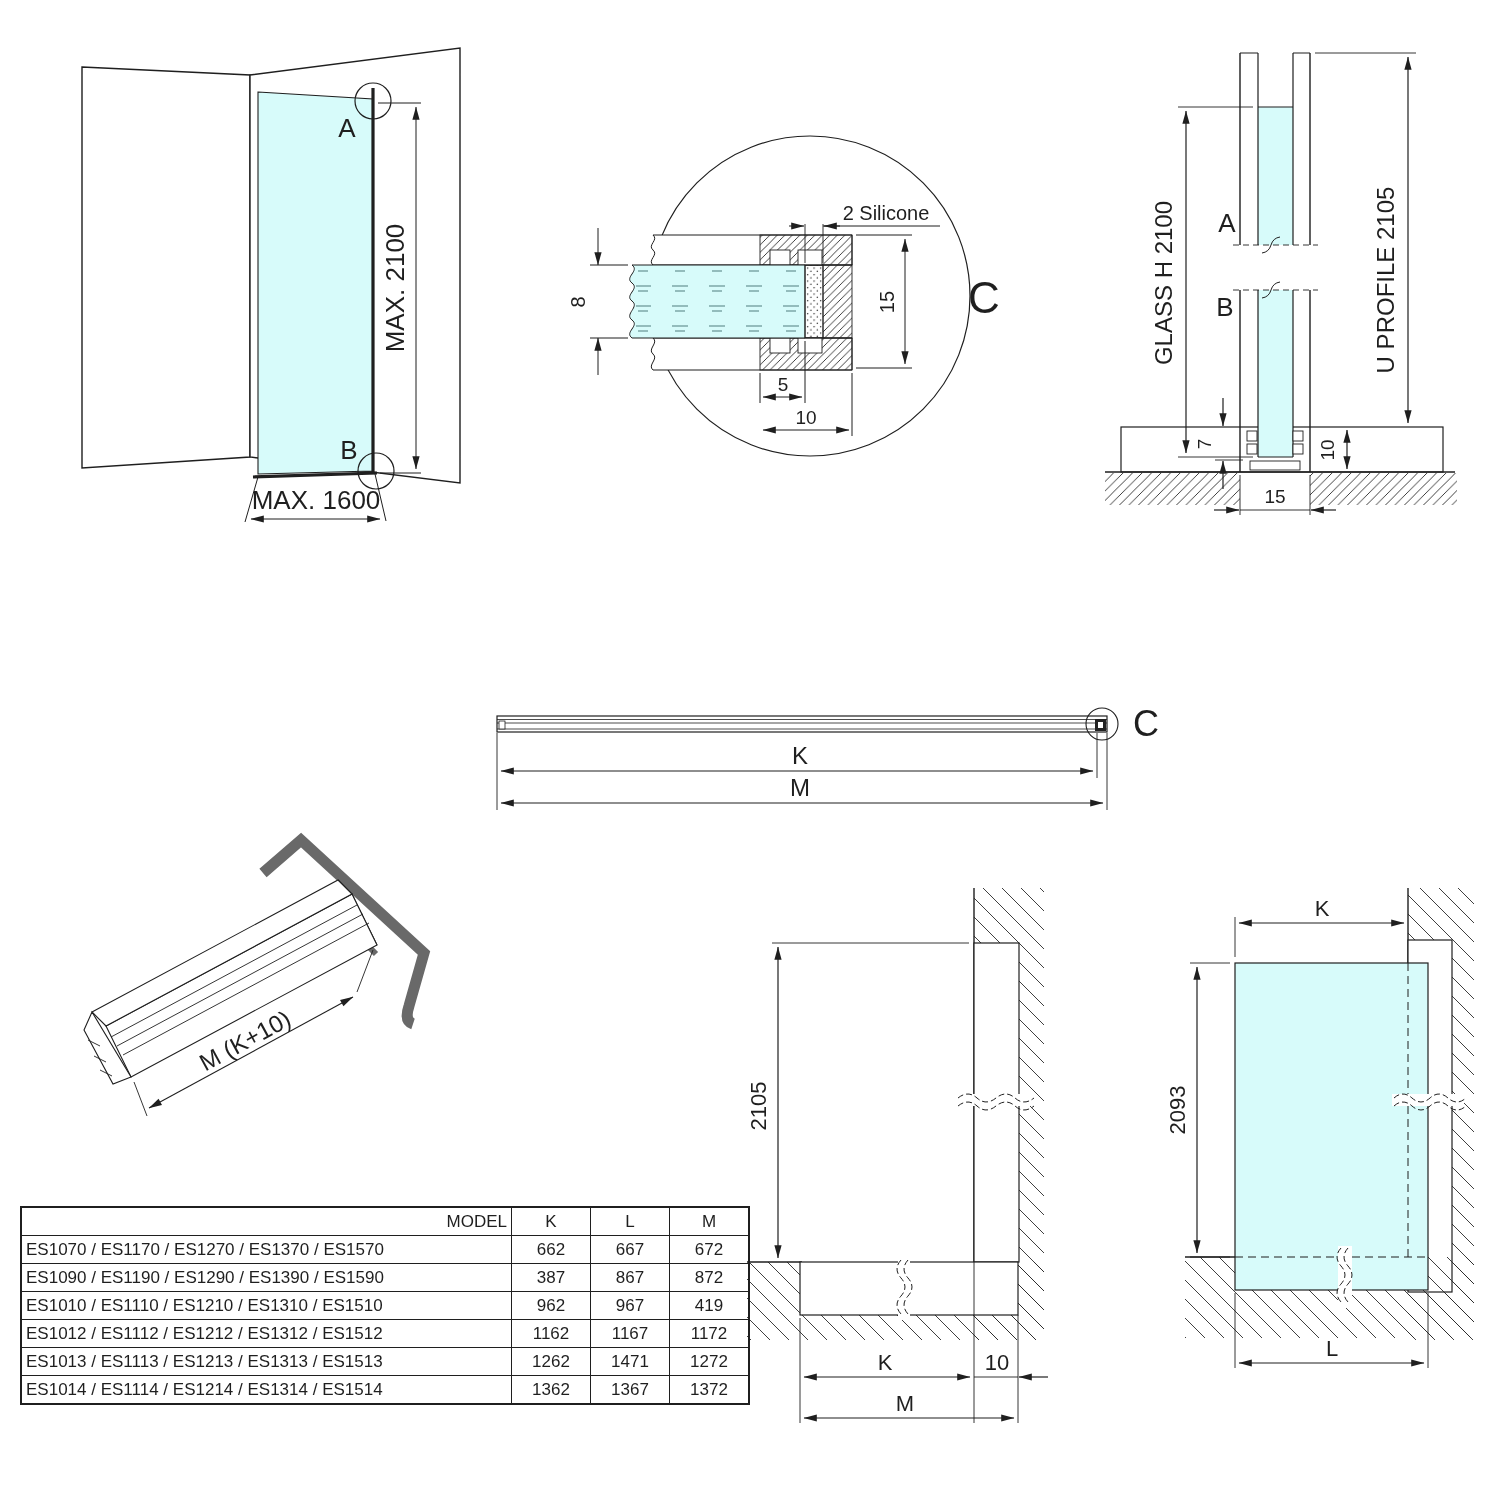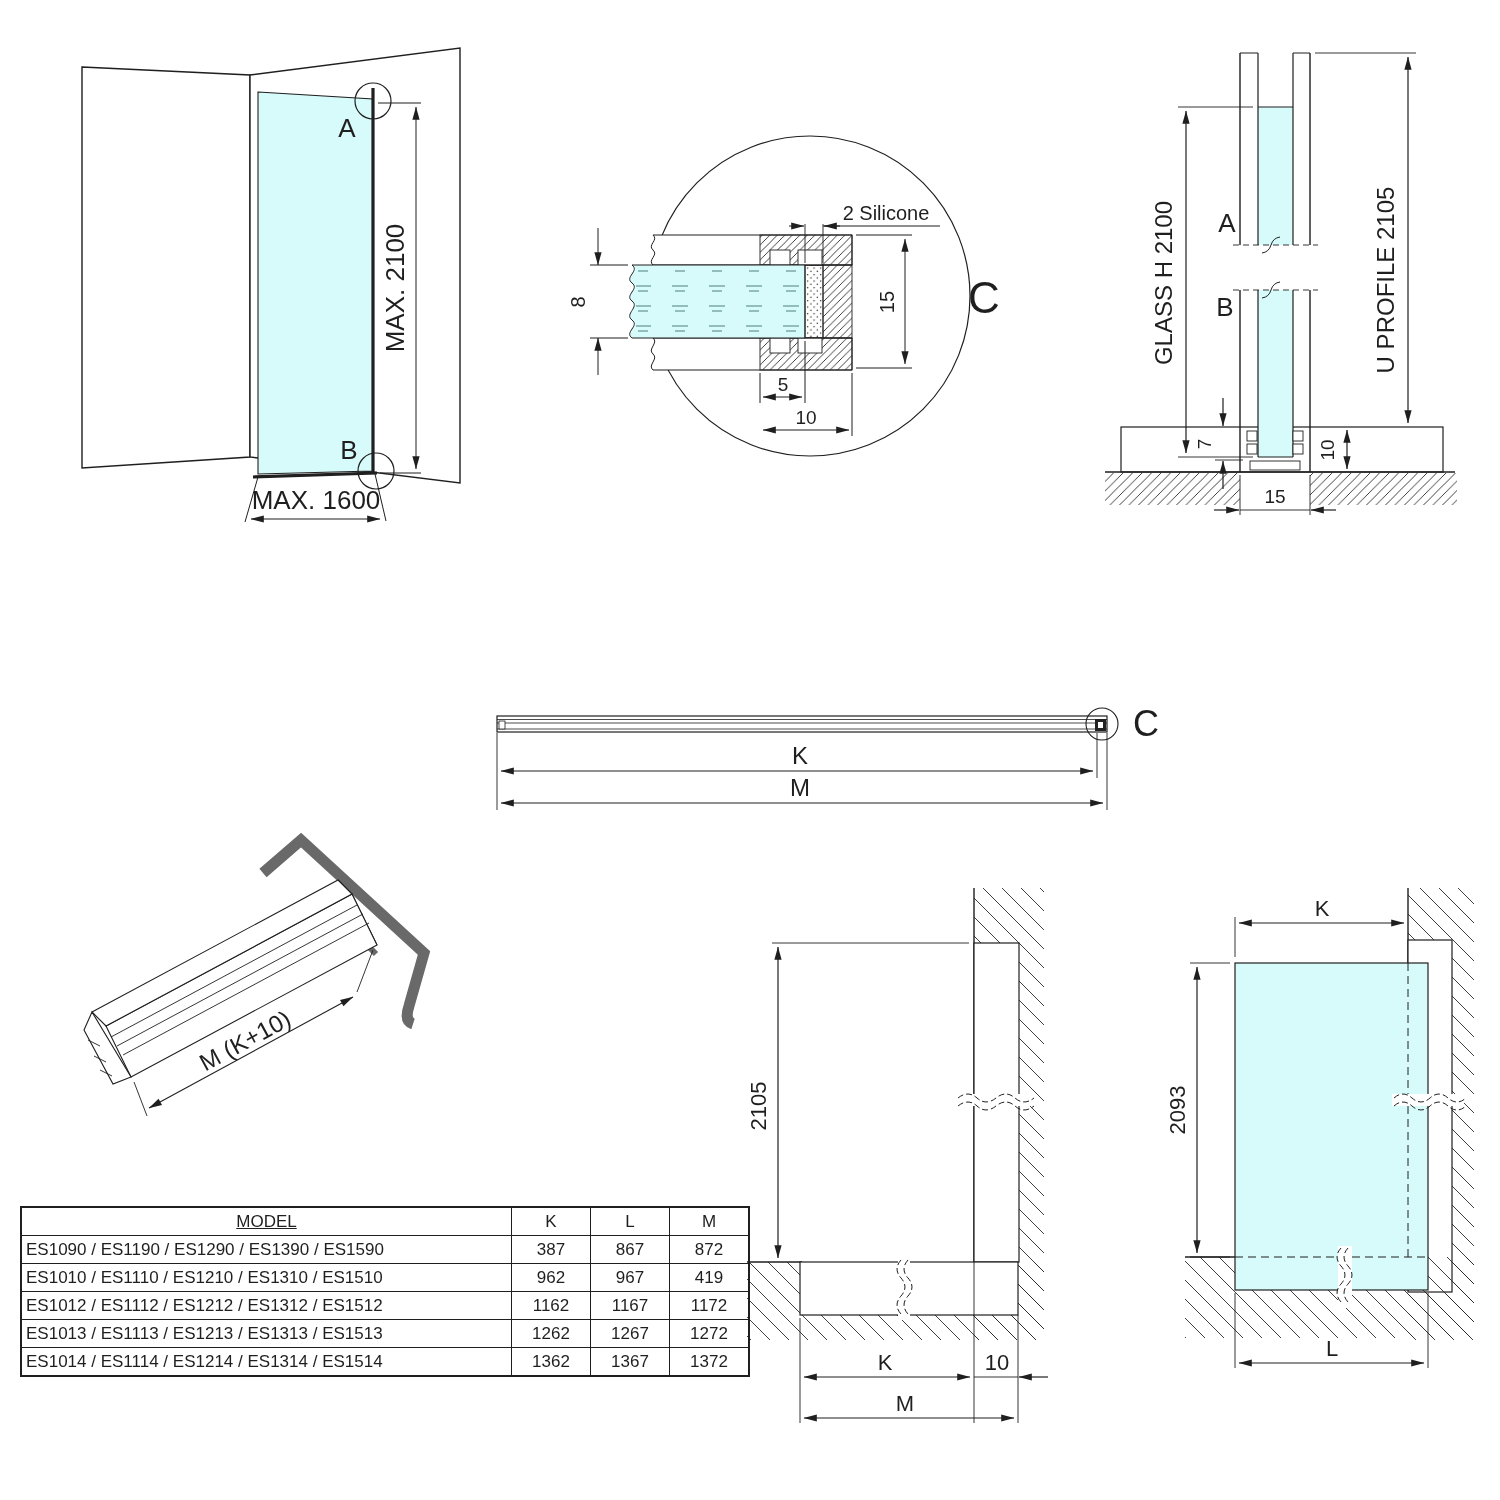--- a/index.html
+++ b/index.html
@@ -238,24 +238,30 @@
     <path d="M1235,1293 V1368 M1428,1293 V1368" stroke-width="0.9"></path>
     <path d="M1239,1363 H1424" marker-start="url(#arw)" marker-end="url(#arw)"></path>
     <text x="1332" y="1356" font-size="22" text-anchor="middle" stroke="none" fill="#1f1f1f">L</text>
   </g>
 </svg>
 
   
   <table id="spec-table">
     <tbody>
         <tr>
-      <th class="model c" style="text-align:center;height:26px;text-decoration:underline;">MODEL</th>
+      <th class="model c" style="text-align:right;height:26px;">MODEL</th>
       <th class="num">K</th>
       <th class="num">L</th>
       <th class="num">M</th>
+    </tr>
+    <tr>
+      <td class="model">ES1070 / ES1170 / ES1270 / ES1370 / ES1570</td>
+      <td class="num">662</td>
+      <td class="num">667</td>
+      <td class="num">672</td>
     </tr>
     <tr>
       <td class="model">ES1090 / ES1190 / ES1290 / ES1390 / ES1590</td>
       <td class="num">387</td>
       <td class="num">867</td>
       <td class="num">872</td>
     </tr>
     <tr>
       <td class="model">ES1010 / ES1110 / ES1210 / ES1310 / ES1510</td>
       <td class="num">962</td>
@@ -264,21 +270,21 @@
     </tr>
     <tr>
       <td class="model">ES1012 / ES1112 / ES1212 / ES1312 / ES1512</td>
       <td class="num">1162</td>
       <td class="num">1167</td>
       <td class="num">1172</td>
     </tr>
     <tr>
       <td class="model">ES1013 / ES1113 / ES1213 / ES1313 / ES1513</td>
       <td class="num">1262</td>
-      <td class="num">1267</td>
+      <td class="num">1471</td>
       <td class="num">1272</td>
     </tr>
     <tr>
       <td class="model">ES1014 / ES1114 / ES1214 / ES1314 / ES1514</td>
       <td class="num">1362</td>
       <td class="num">1367</td>
       <td class="num">1372</td>
     </tr>
   </tbody>
     </table>

